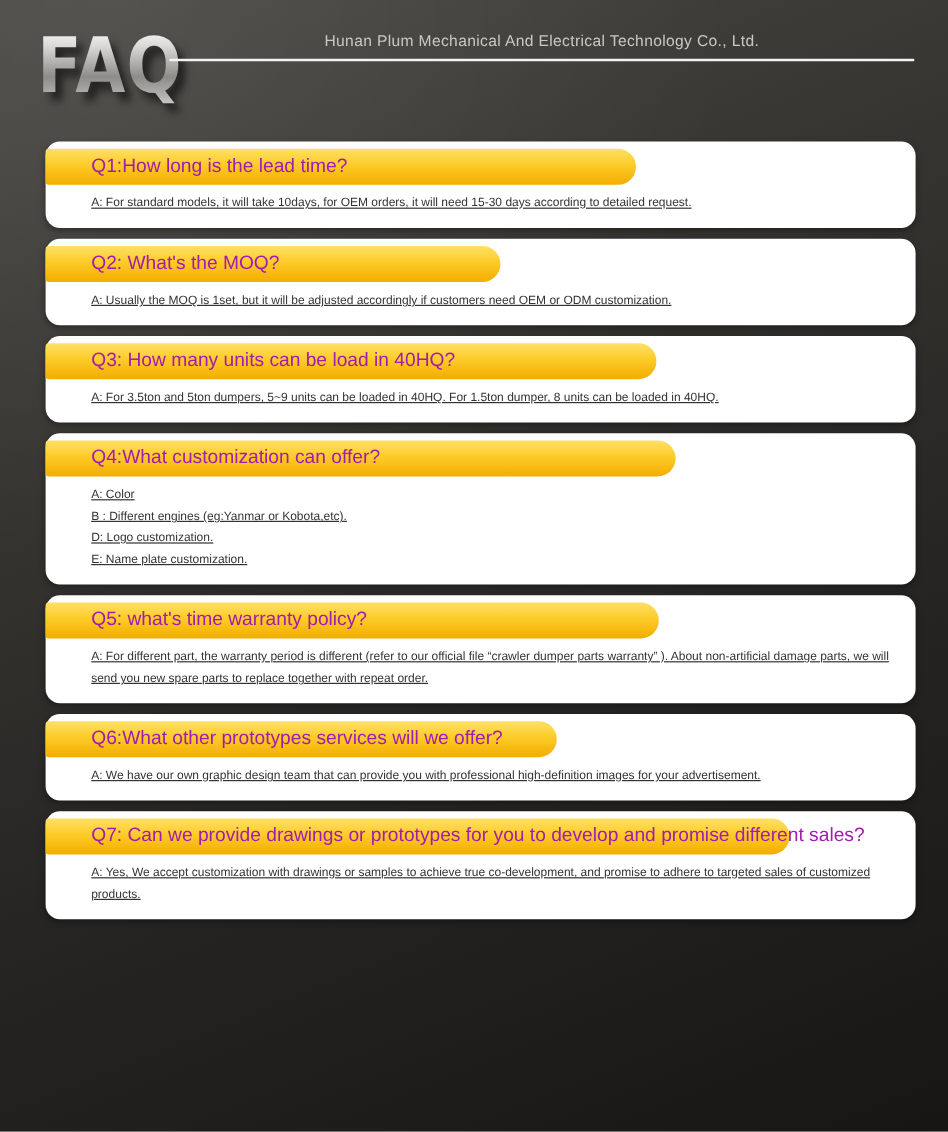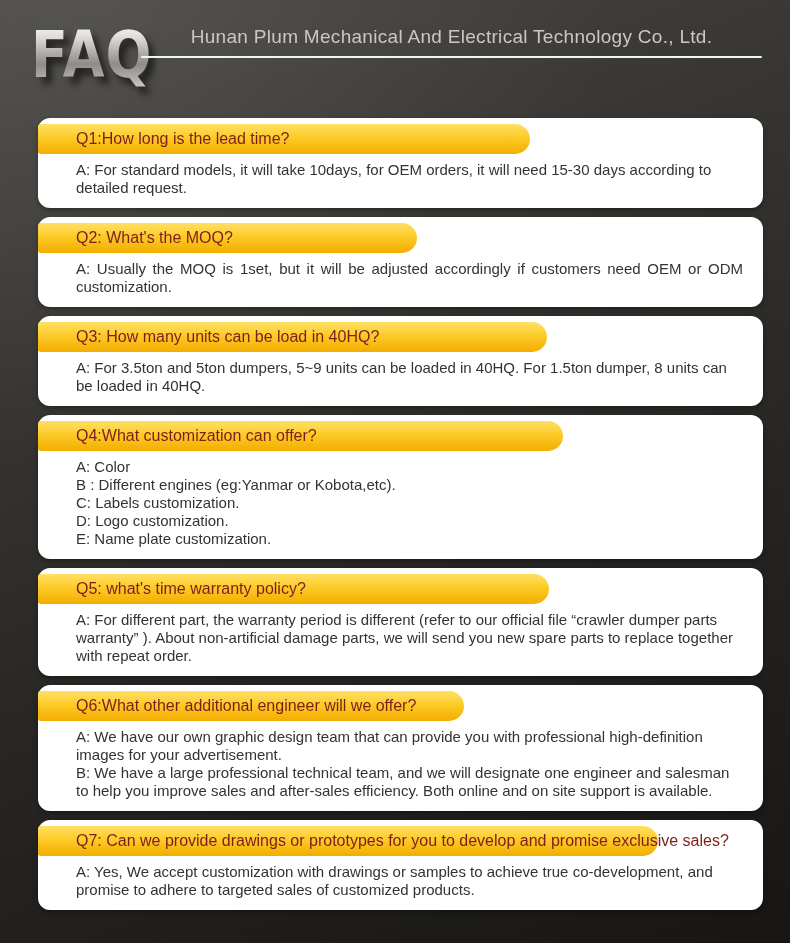--- a/index.html
+++ b/index.html
@@ -20,21 +20,21 @@
   .logo {
     position: absolute; left: 31px; top: 18px;
     font-family: "DejaVu Sans", sans-serif;
     font-weight: bold; font-size: 54px; letter-spacing: 1px;
     transform: scaleY(1.18); transform-origin: top left;
     background: linear-gradient(180deg, #ffffff 4%, #d9d8d6 28%, #8e8c89 62%, #b5b3b0 84%, #dededb 100%);
     -webkit-background-clip: text; background-clip: text; color: transparent;
     filter: drop-shadow(6px 6px 3px rgba(0,0,0,0.55));
   }
   .header-right { position: absolute; left: 141px; right: 28px; top: 26px; text-align: center; }
-  .company-name { color: #c9c8c5; font-size: 19px; letter-spacing: 0.3px; }
+  .company-name { color: #c9c8c5; font-size: 13px; letter-spacing: 0.3px; }
   .header-divider { margin-top: 8px; height: 2px; background: #f3f3f1; border-radius: 1px; }
 
   
   .faq-list {
     position: absolute; top: 118px; left: 38px; width: 725px;
     display: flex; flex-direction: column; gap: 9px;
   }
   .faq-card {
     background: #ffffff; border-radius: 12px;
     padding: 6px 0 11px 0;
@@ -42,24 +42,24 @@
   }
   .banner-row { position: relative; }
   .banner {
     position: absolute; left: 0; top: 0; bottom: 0;
     background: linear-gradient(180deg, #ffe065 0%, #fccb28 45%, #f3ad00 100%);
     border-radius: 3px 17px 17px 3px;
   }
   .question {
     position: relative; z-index: 1;
     padding: 5px 12px 5px 38px;
-    font-size: 16px; line-height: 20px; color: #7f1d1d;
+    font-size: 16px; line-height: 20px; color: #a21caf;
   }
   .answers { padding: 7px 20px 0 38px; }
-  .answer-line { margin: 0; font-size: 15px; line-height: 18px; color: #333333; }
+  .answer-line { margin: 0; font-size: 10px; line-height: 18px; color: #333333; text-decoration: underline; }
   .answer-line.justify { text-align: justify; }
 </style>
 </head>
 <body>
 
 <div class="header">
   <div class="logo">FAQ</div>
   <div class="header-right">
     <div class="company-name">Hunan Plum Mechanical And Electrical Technology Co., Ltd.</div>
     <div class="header-divider"></div>
@@ -98,49 +98,47 @@
   </div>
 
   <div class="faq-card">
     <div class="banner-row">
       <div class="banner" style="width: 525px;"></div>
       <div class="question">Q4:What customization can offer?</div>
     </div>
     <div class="answers">
         <p class="answer-line">A: Color</p>
         <p class="answer-line">B : Different engines (eg:Yanmar or Kobota,etc).</p>
-        <p class="answer-line">C: Labels customization.</p>
         <p class="answer-line">D: Logo customization.</p>
         <p class="answer-line">E: Name plate customization.</p>
       </div>
   </div>
 
   <div class="faq-card">
     <div class="banner-row">
       <div class="banner" style="width: 511px;"></div>
       <div class="question">Q5: what's time warranty policy?</div>
     </div>
     <div class="answers">
         <p class="answer-line">A: For different part, the warranty period is different (refer to our official file “crawler dumper parts warranty” ). About non-artificial damage parts, we will send you new spare parts to replace together with repeat order.</p>
       </div>
   </div>
 
   <div class="faq-card">
     <div class="banner-row">
       <div class="banner" style="width: 426px;"></div>
-      <div class="question">Q6:What other additional engineer will we offer?</div>
+      <div class="question">Q6:What other prototypes services will we offer?</div>
     </div>
     <div class="answers">
         <p class="answer-line">A: We have our own graphic design team that can provide you with professional high-definition images for your advertisement.</p>
-        <p class="answer-line">B: We have a large professional technical team, and we will designate one engineer and salesman to help you improve sales and after-sales efficiency. Both online and on site support is available.</p>
       </div>
   </div>
 
   <div class="faq-card">
     <div class="banner-row">
       <div class="banner" style="width: 620px;"></div>
-      <div class="question">Q7: Can we provide drawings or prototypes for you to develop and promise exclusive sales?</div>
+      <div class="question">Q7: Can we provide drawings or prototypes for you to develop and promise different sales?</div>
     </div>
     <div class="answers">
         <p class="answer-line">A: Yes, We accept customization with drawings or samples to achieve true co-development, and promise to adhere to targeted sales of customized products.</p>
       </div>
   </div>
 </div>
 
 </body></html>

